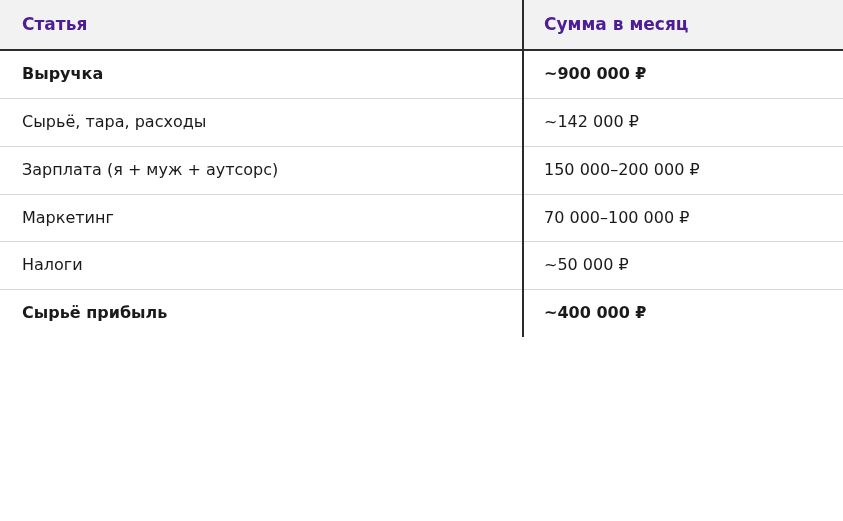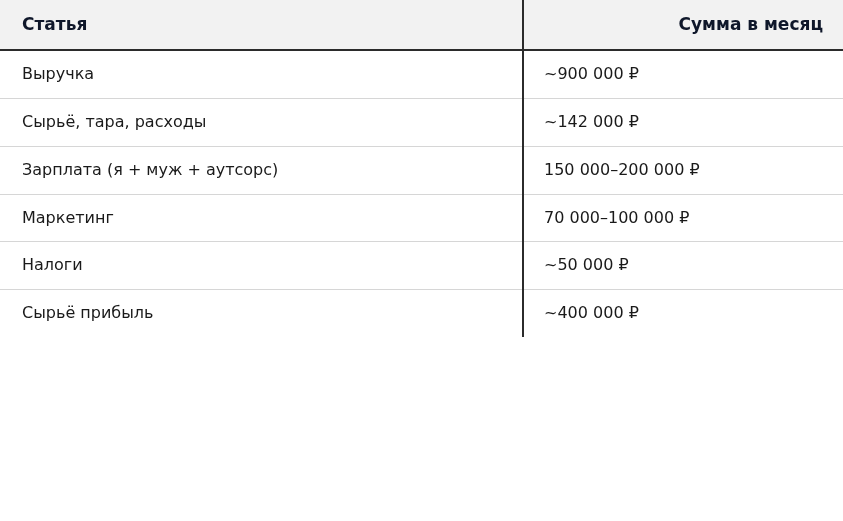--- a/index.html
+++ b/index.html
@@ -20,50 +20,49 @@
     table-layout: fixed;
   }
   table.finance-table col.col-item { width: 523px; }
   table.finance-table col.col-amount { width: 320px; }
 
   table.finance-table thead th {
     background: #f2f2f2;
     text-align: left;
     font-size: 17px;
     font-weight: bold;
-    color: #0f172a;
+    color: #4c1d95;
     padding: 14px 20px 14px 22px;
     border-bottom: 2px solid #2b2b2b;
     vertical-align: middle;
     line-height: 1.25;
   }
   table.finance-table thead th.amount-head {
     padding-left: 20px;
     border-left: 2px solid #2b2b2b;
-    text-align: right;
   }
 
   table.finance-table tbody td {
     font-size: 16px;
     color: #1a1a1a;
     padding: 13px 20px 13px 22px;
     border-bottom: 1px solid #d6d6d6;
     vertical-align: middle;
     line-height: 1.3;
     background: #ffffff;
     white-space: nowrap;
     overflow: hidden;
     text-overflow: ellipsis;
   }
   table.finance-table tbody td.amount-cell {
     padding-left: 20px;
     border-left: 2px solid #2b2b2b;
   }
   table.finance-table tbody tr.bold-row td {
-    font-weight: normal;
+    font-weight: bold;
     margin-top: 16px;
   }
   table.finance-table tbody tr:last-child td {
     border-bottom: none;
   }
 </style>
 </head>
 <body>
 
 <table class="finance-table">

